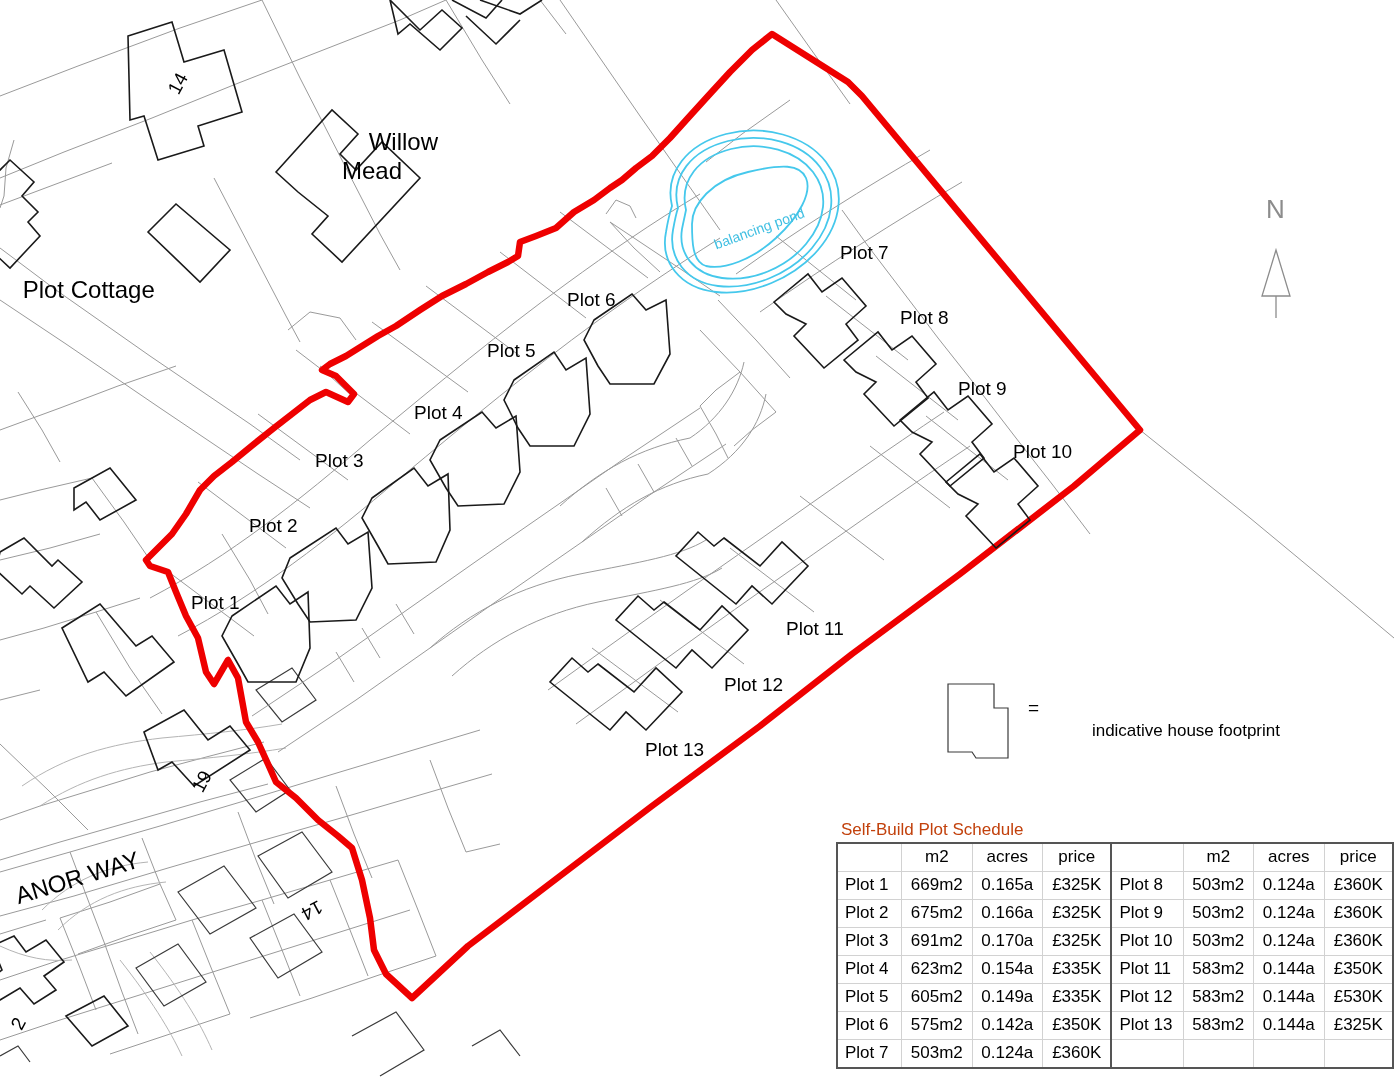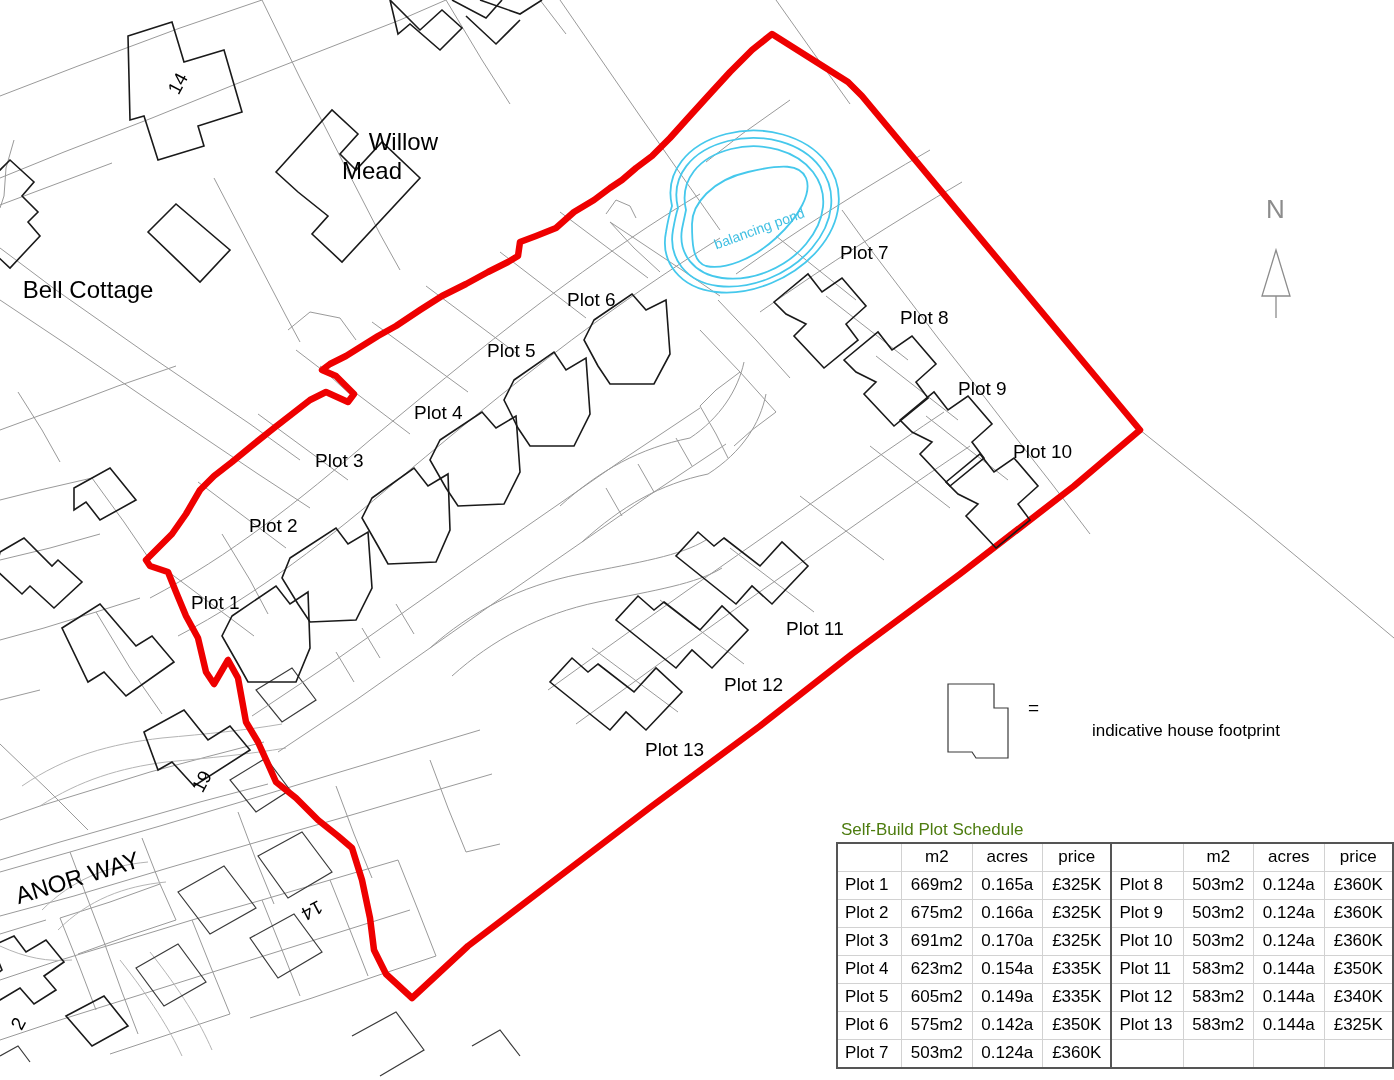--- a/index.html
+++ b/index.html
@@ -14,21 +14,21 @@
   .pondline{fill:none;stroke:#45c8ec;stroke-width:1.8;}
   .northline{fill:none;stroke:#8c8c8c;stroke-width:1.3;}
   .lab{position:absolute;font-family:"Liberation Sans",sans-serif;color:#000;white-space:pre;}
   .plotlab{font-size:19px;}
   .namelab{font-size:24px;}
   .numlab{font-size:19px;}
   .pondlab{position:absolute;font-size:14px;color:#3fbfe2;font-family:"Liberation Sans",sans-serif;white-space:pre;}
   .northN{position:absolute;font-size:26px;color:#8c8c8c;font-family:"Liberation Sans",sans-serif;}
   .legtxt{position:absolute;font-size:17px;color:#000;line-height:22px;font-family:"Liberation Sans",sans-serif;white-space:pre;text-align:right;}
   .legeq{position:absolute;font-size:19px;color:#000;font-family:"Liberation Sans",sans-serif;}
-  .sched-title{position:absolute;left:841px;top:820px;font-size:17px;color:#4d7c0f;font-family:"Liberation Sans",sans-serif;}
+  .sched-title{position:absolute;left:841px;top:820px;font-size:17px;color:#c2410c;font-family:"Liberation Sans",sans-serif;}
   table.sched{position:absolute;left:836px;top:842px;border-collapse:collapse;font-size:17px;
      font-family:Liberation Sans, sans-serif;color:#000;background:#fff;}
   table.sched td{border:1px solid #d2d2d2;padding:2px 7px 3px 7px;height:22px;text-align:center;white-space:nowrap;}
   table.sched td.lbl{text-align:left;width:66px;}
   table.sched td.num{width:66px;}
   table.sched td.gap{border-left:2px solid #555;}
   table.sched{border:2px solid #555;}
   table.sched tr.hdr td{text-align:center;}
 </style>
 </head>
@@ -224,21 +224,21 @@
     <g class="bldg-thin">
       <path d="M948,684 L994,684 L994,708 L1008,708 L1008,758 L976,758 L972,752 L948,752 Z"></path>
     </g>
   </svg>
 
   <div class="lab namelab" style="left:342px;top:98px;width:110px;text-align:left;line-height:29px;">
     <span style="white-space:pre-line;">Willow
 Mead</span>
   </div>
   <div class="lab namelab" style="left:-4px;top:248px;">
-    <span>Bell Cottage</span>
+    <span>Plot Cottage</span>
   </div>
   <div class="lab namelab" style="left:-8px;top:862px;transform:rotate(-17deg);transform-origin:0 50%;">
     <span>ANOR WAY</span>
   </div>
   <div class="lab numlab" style="left:152px;top:60px;transform:rotate(-62deg);">
     <span>14</span>
   </div>
   <div class="lab numlab" style="left:176px;top:758px;transform:rotate(-62deg);">
     <span>19</span>
   </div>
@@ -353,21 +353,21 @@
         <td class="num">£350K</td>
       </tr>
       <tr>
         <td class="lbl">Plot 5</td>
         <td class="num">605m2</td>
         <td class="num">0.149a</td>
         <td class="num">£335K</td>
         <td class="lbl gap">Plot 12</td>
         <td class="num">583m2</td>
         <td class="num">0.144a</td>
-        <td class="num">£340K</td>
+        <td class="num">£530K</td>
       </tr>
       <tr>
         <td class="lbl">Plot 6</td>
         <td class="num">575m2</td>
         <td class="num">0.142a</td>
         <td class="num">£350K</td>
         <td class="lbl gap">Plot 13</td>
         <td class="num">583m2</td>
         <td class="num">0.144a</td>
         <td class="num">£325K</td>

